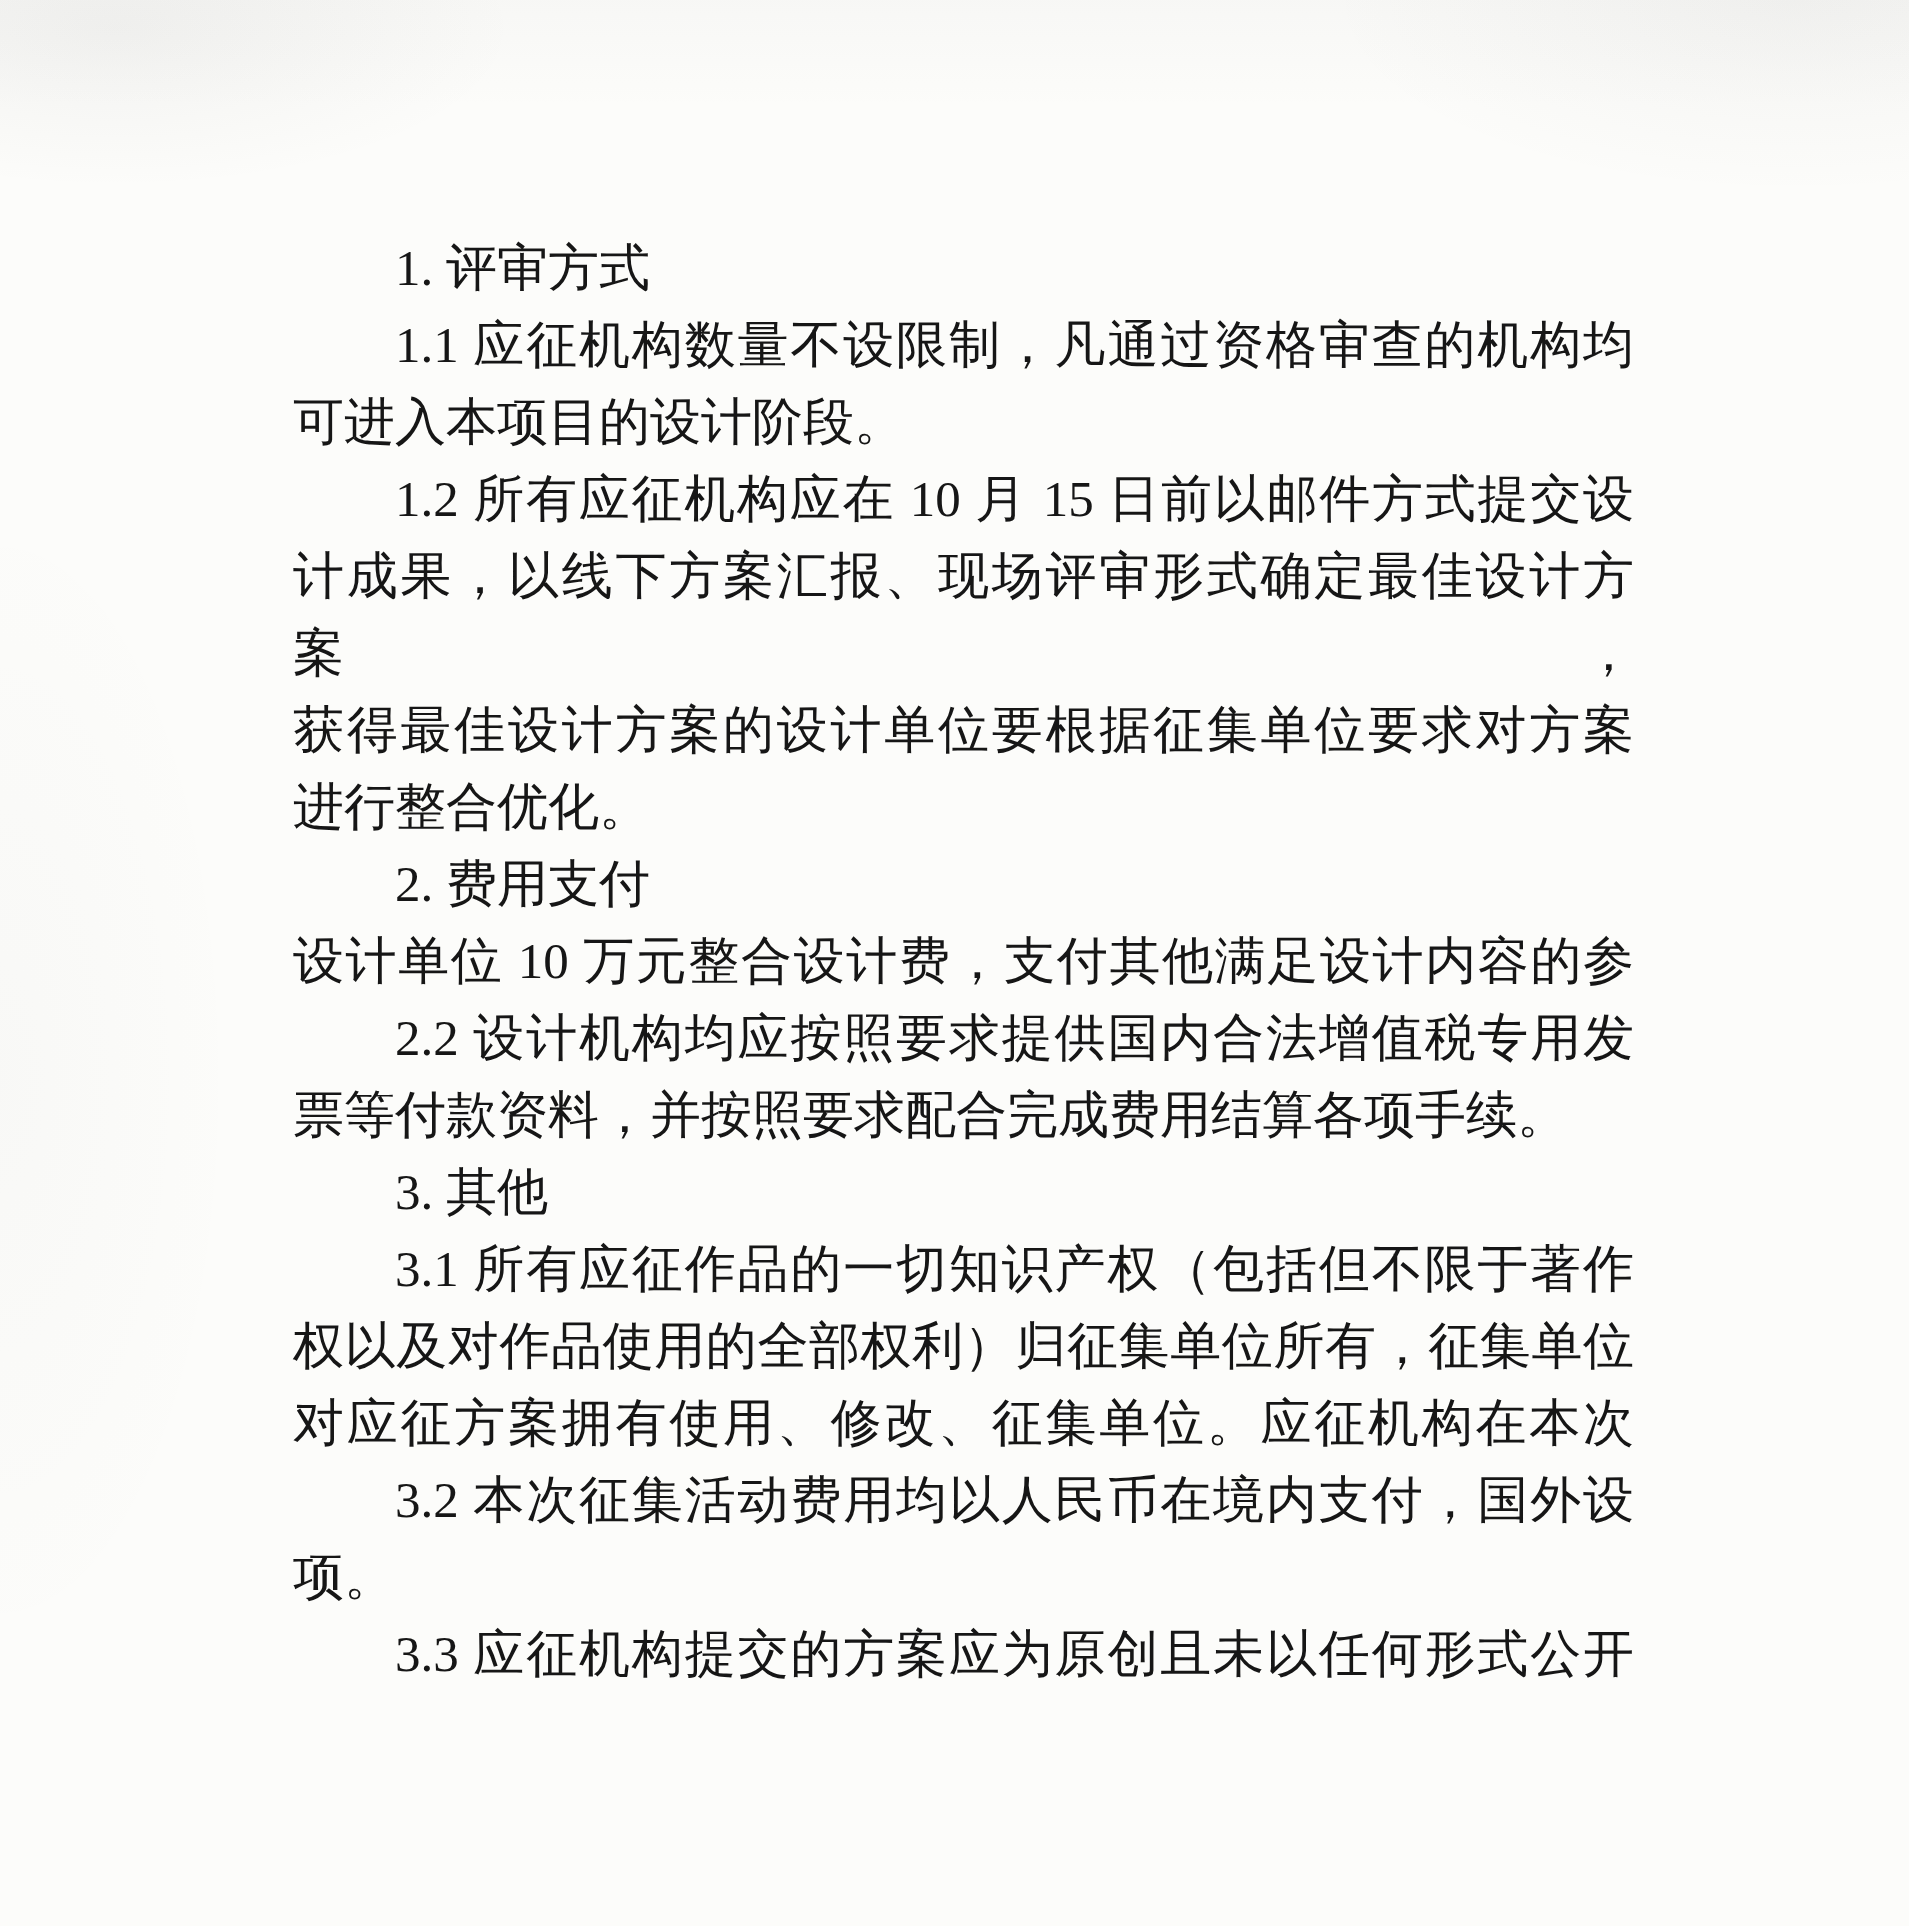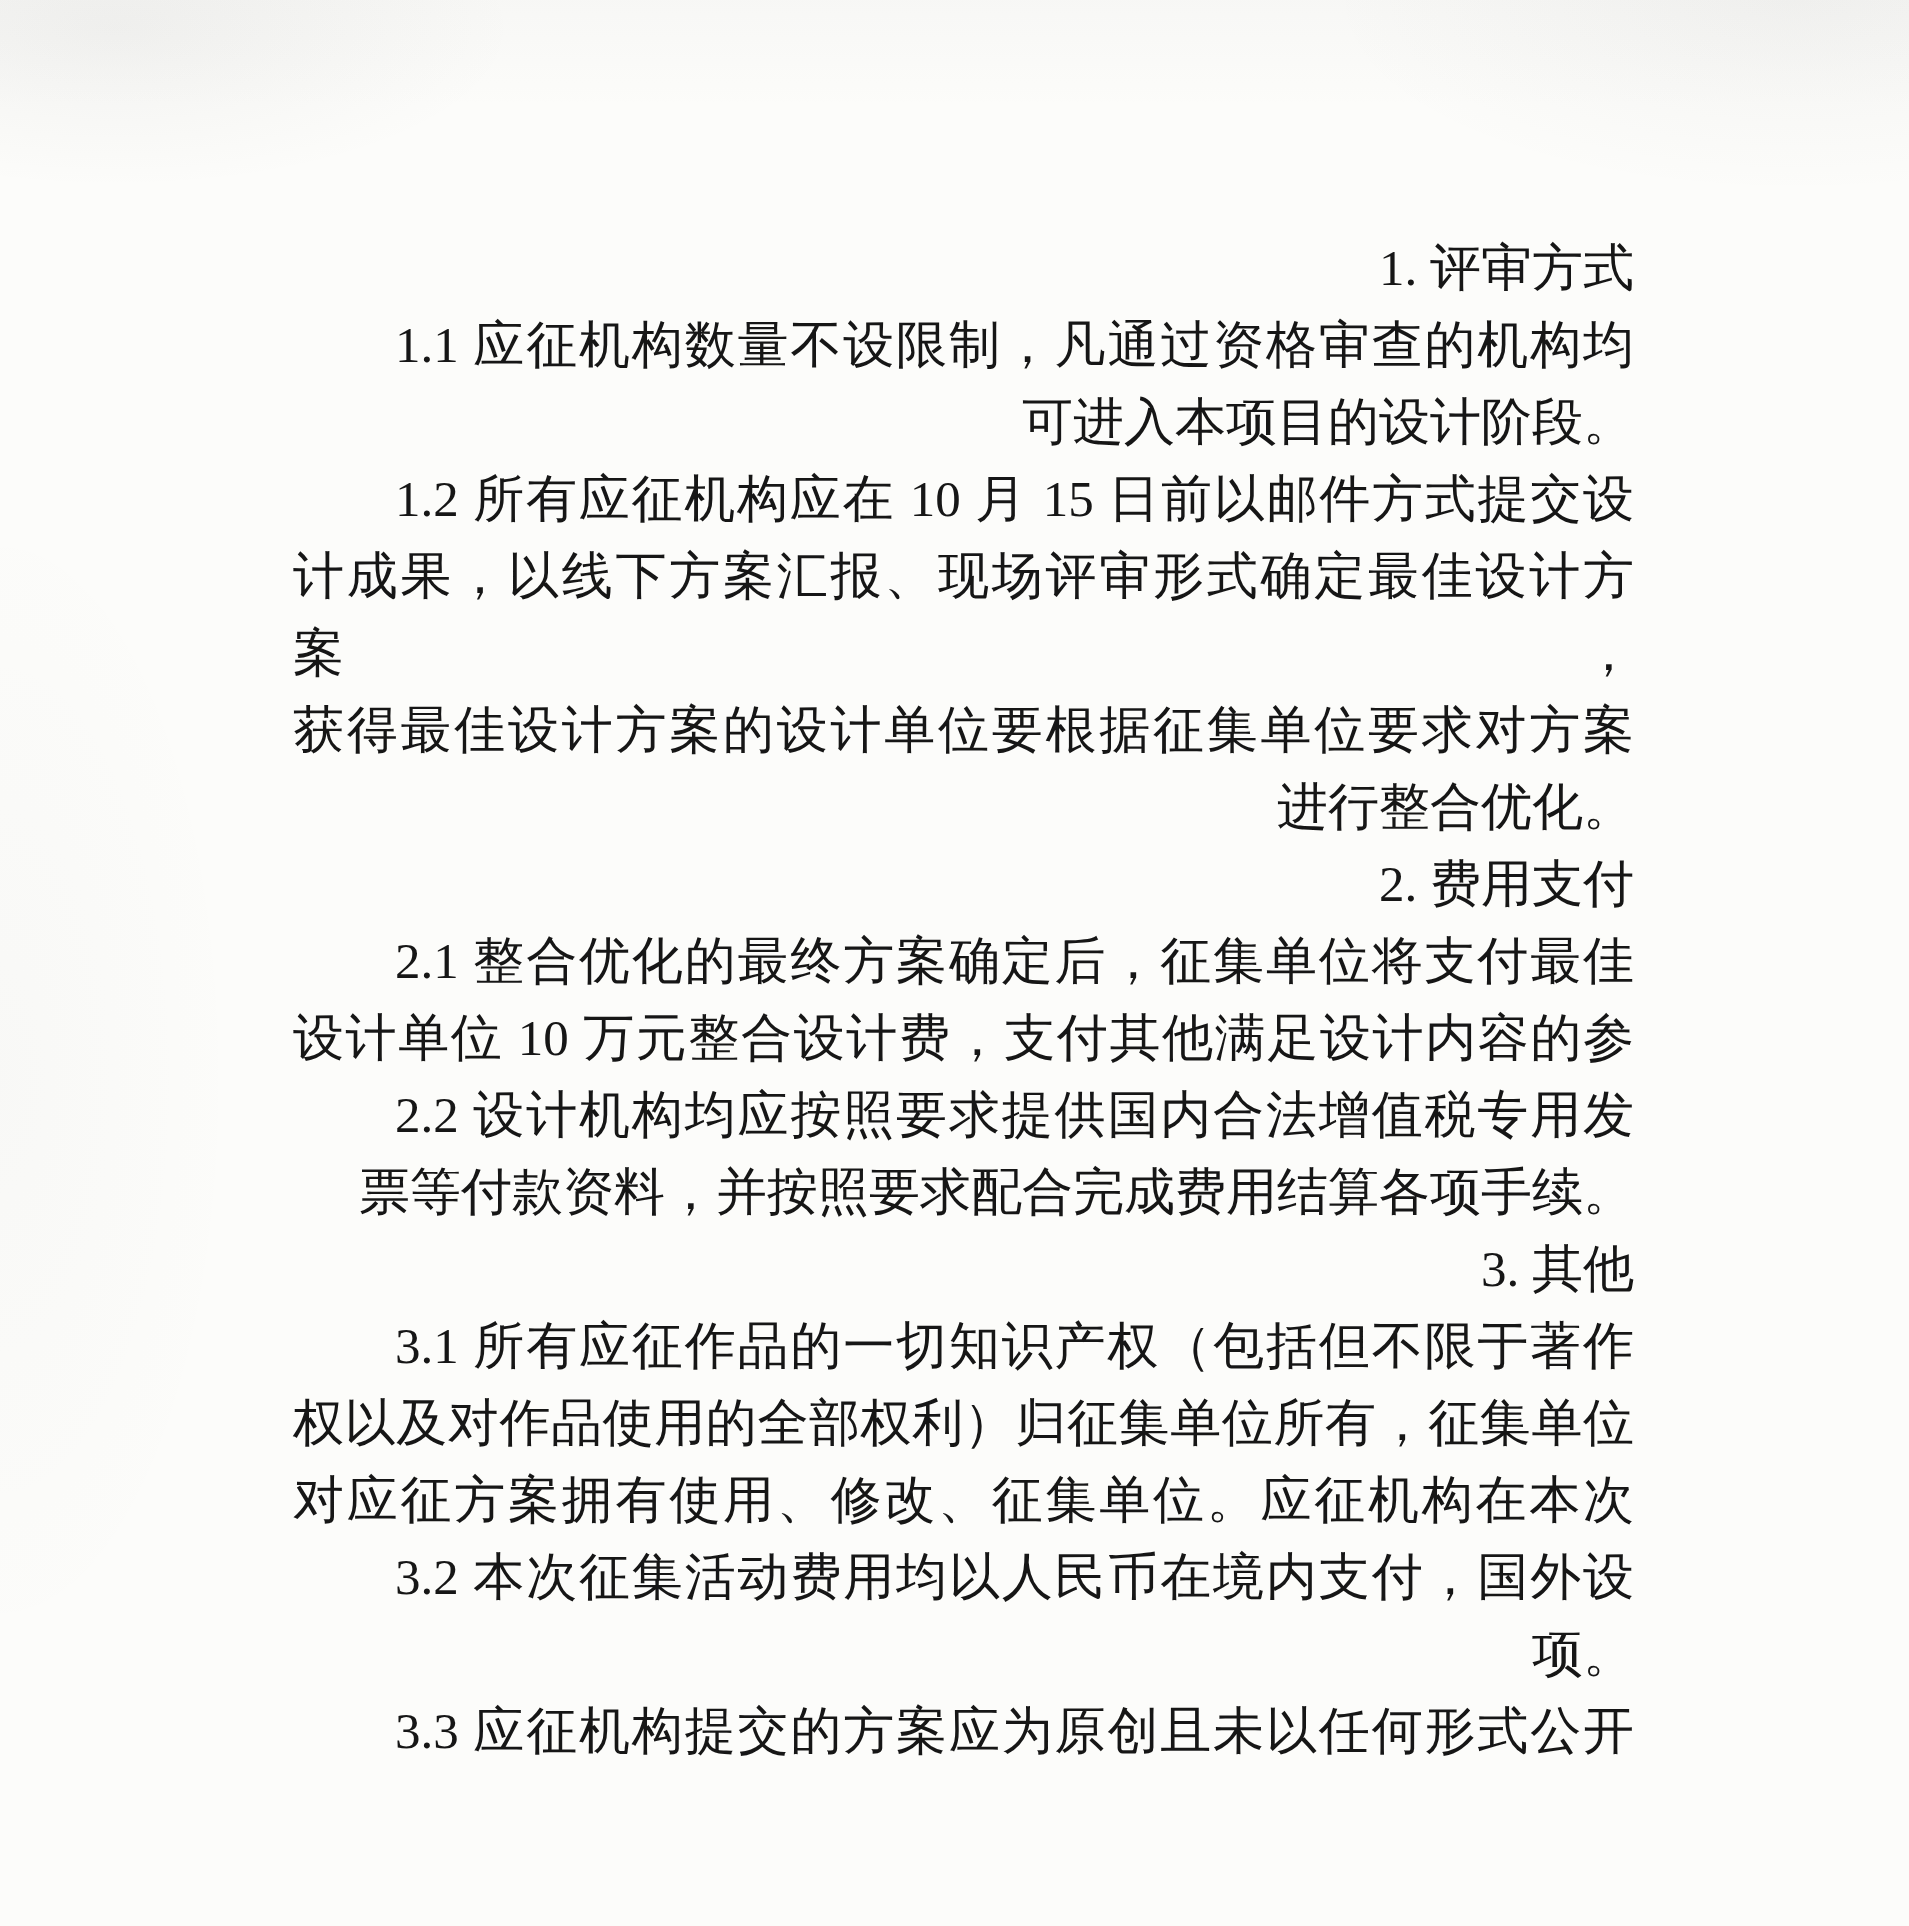--- a/index.html
+++ b/index.html
@@ -31,21 +31,21 @@
     left: 293px;
     top: 230px;
     width: 1341px;
     font-size: 51px;
     line-height: 77px;
     color: #161616;
     letter-spacing: 0;
   }
   .line {
     width: 1341px;
-    text-align: right;
+    text-align: left;
   }
   .line.indent {
     text-indent: 102px; 
   }
   .line.fill {
     text-align: justify;
     text-align-last: justify;
     text-justify: inter-character;
   }
 </style>
@@ -55,21 +55,20 @@
 <div class="page">
   <div class="text-block" id="text-block">
       <div class="line indent">1. 评审方式</div>
       <div class="line indent fill">1.1 应征机构数量不设限制，凡通过资格审查的机构均</div>
       <div class="line">可进入本项目的设计阶段。</div>
       <div class="line indent fill">1.2 所有应征机构应在 10 月 15 日前以邮件方式提交设</div>
       <div class="line fill">计成果，以线下方案汇报、现场评审形式确定最佳设计方案，</div>
       <div class="line fill">获得最佳设计方案的设计单位要根据征集单位要求对方案</div>
       <div class="line">进行整合优化。</div>
       <div class="line indent">2. 费用支付</div>
-      <div class="line indent fill">2.1 整合优化的最终方案确定后，征集单位将支付最佳</div>
       <div class="line fill">设计单位 10 万元整合设计费，支付其他满足设计内容的参</div>
       <div class="line indent fill">2.2 设计机构均应按照要求提供国内合法增值税专用发</div>
       <div class="line">票等付款资料，并按照要求配合完成费用结算各项手续。</div>
       <div class="line indent">3. 其他</div>
       <div class="line indent fill">3.1 所有应征作品的一切知识产权（包括但不限于著作</div>
       <div class="line fill">权以及对作品使用的全部权利）归征集单位所有，征集单位</div>
       <div class="line fill">对应征方案拥有使用、修改、征集单位。应征机构在本次</div>
       <div class="line indent fill">3.2 本次征集活动费用均以人民币在境内支付，国外设</div>
       <div class="line">项。</div>
       <div class="line indent fill">3.3 应征机构提交的方案应为原创且未以任何形式公开</div>

